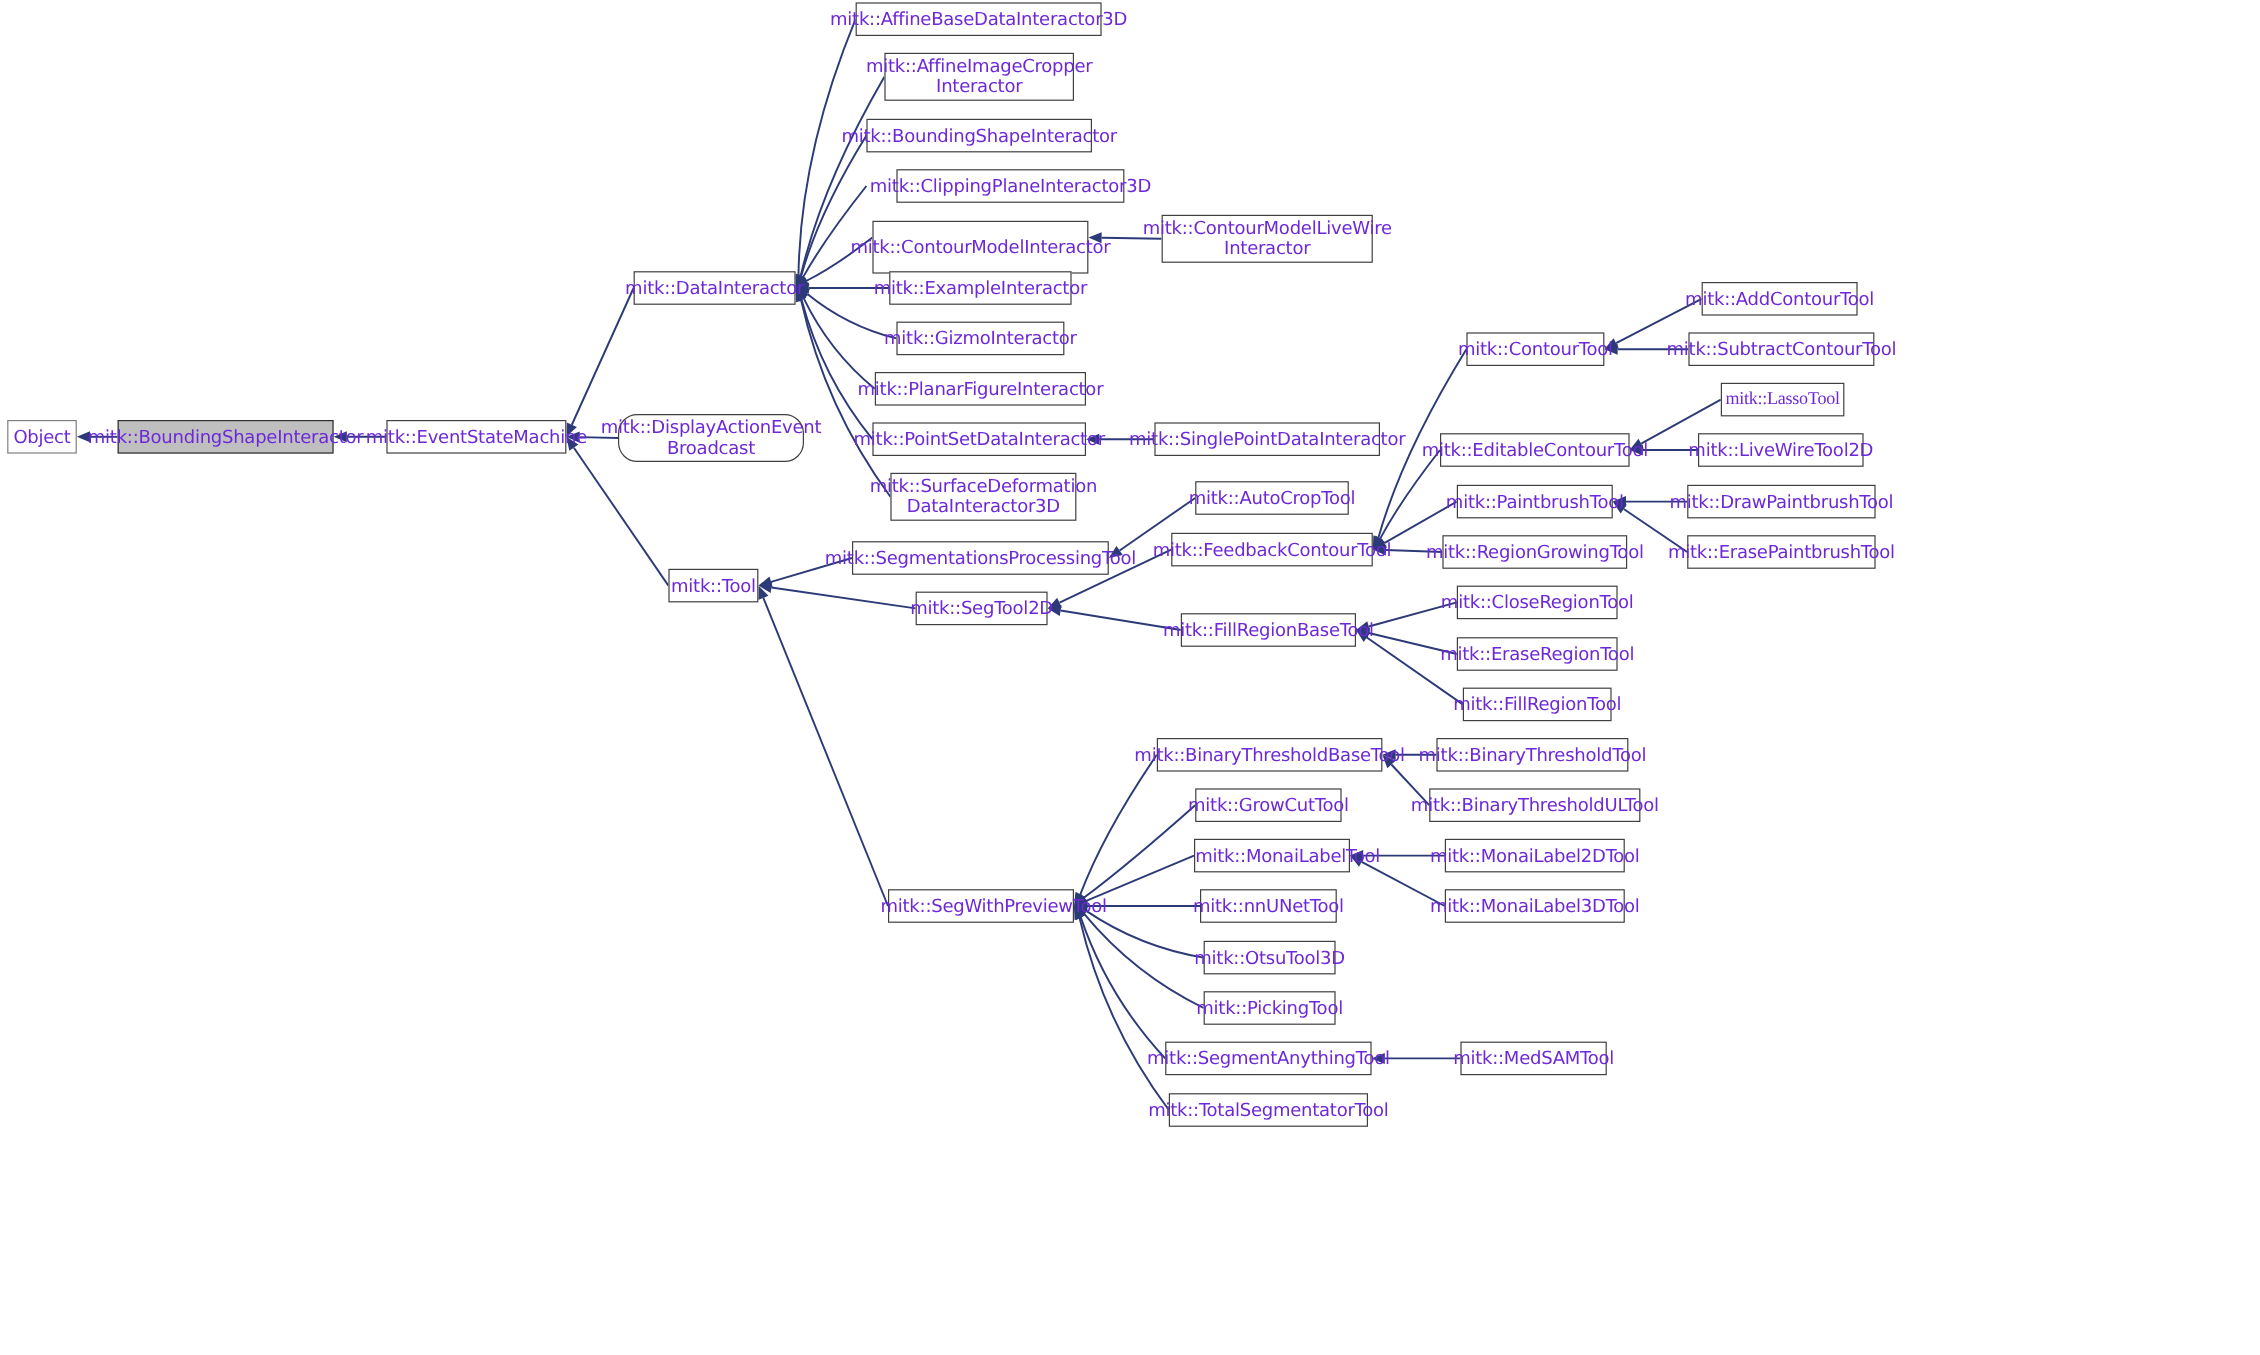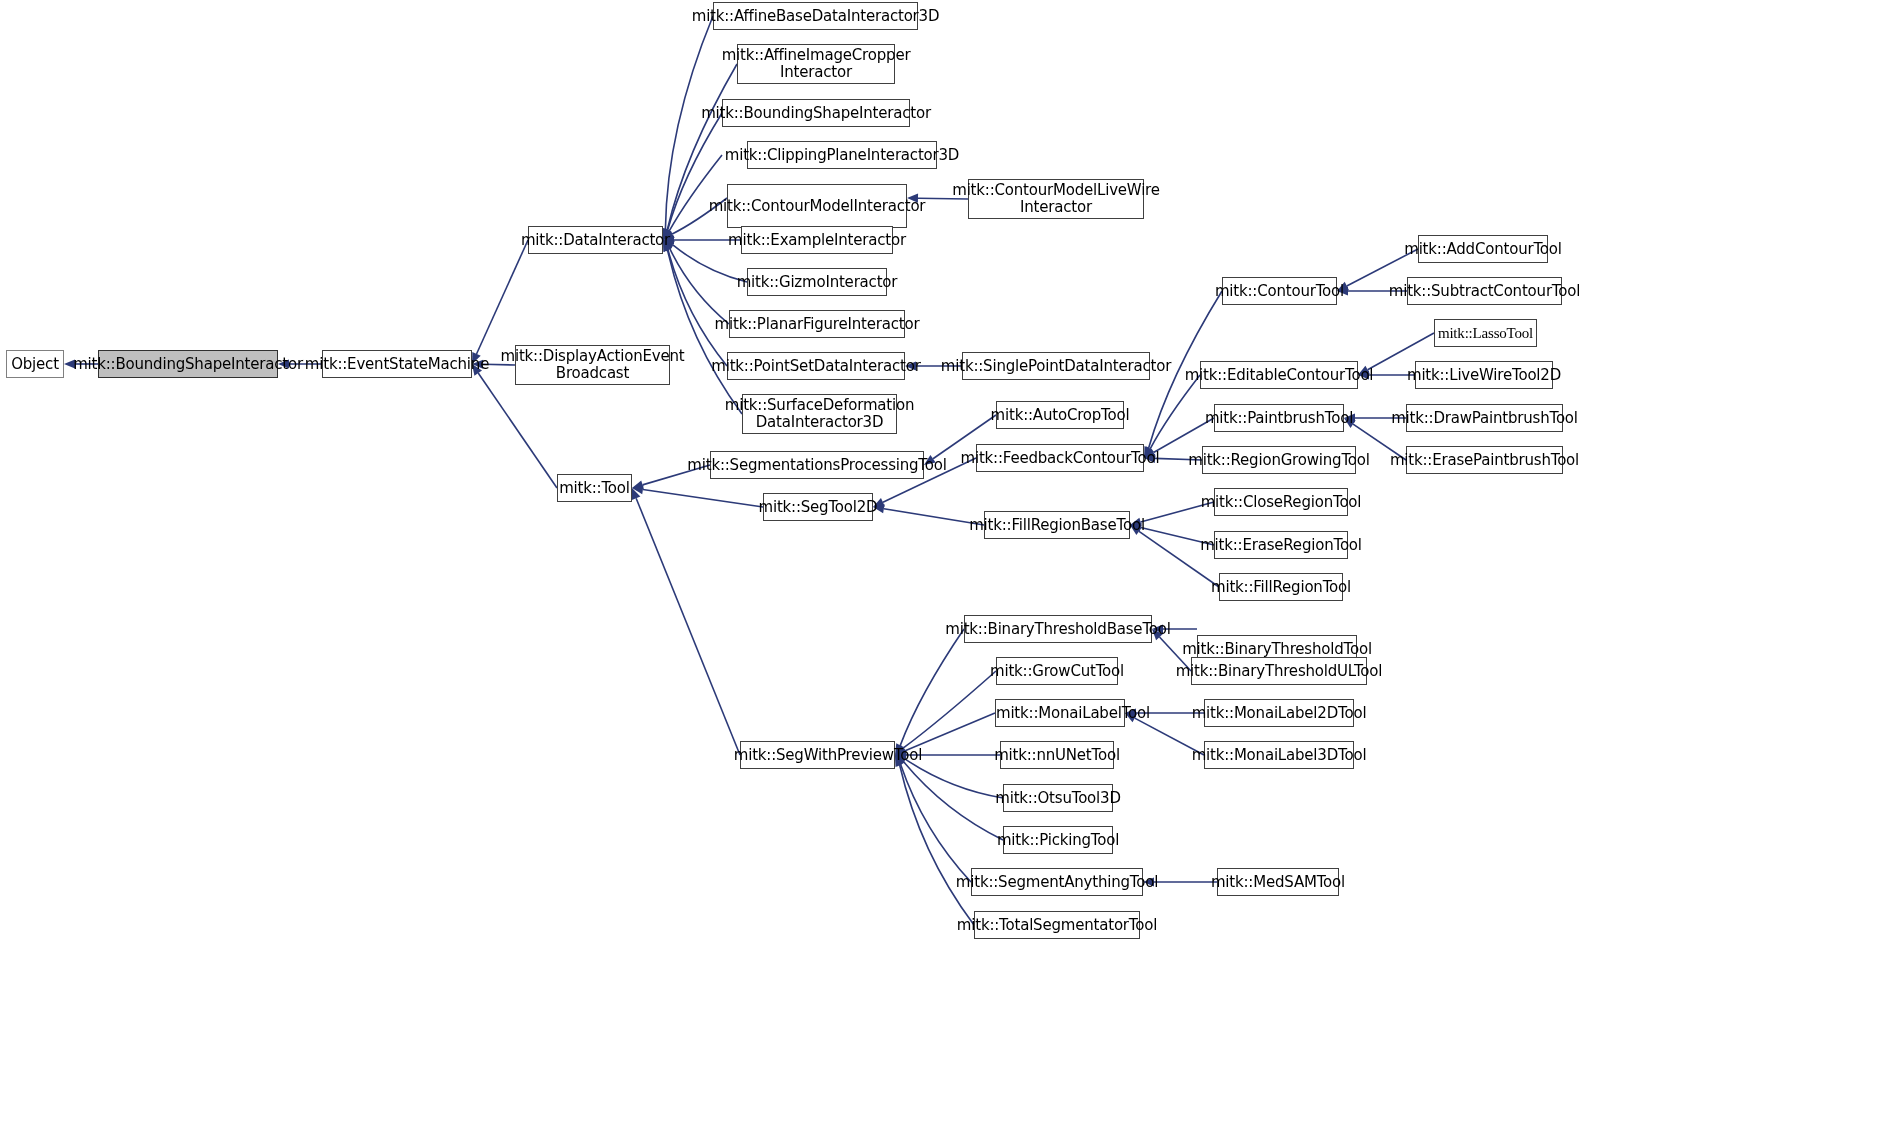--- a/index.html
+++ b/index.html
@@ -1,20 +1,20 @@
 <!DOCTYPE html>
 <html><head>
 <meta charset="utf-8">
 <style>
   html,body{margin:0;padding:0;background:#ffffff;}
   #stage{position:relative;width:1883px;height:1129px;background:#ffffff;
          font-family:"DejaVu Sans","Liberation Sans",sans-serif;overflow:hidden;}
   svg#edges{position:absolute;left:0;top:0;width:1883px;height:1129px;}
   .node{position:absolute;box-sizing:border-box;border:1px solid #404040;
-        background:#ffffff;color:#000000;display:flex;align-items:center;
+        background:#ffffff;color:#6d28d9;display:flex;align-items:center;
         justify-content:center;text-align:center;font-size:15px;line-height:17px;
         letter-spacing:-0.2px;white-space:pre-line;padding:0 3px;}
   .node.root{background:#bfbfbf;border-color:#303030;}
   .node.plain{border-color:#808080;}
 </style>
 </head>
 <body>
 
 <div id="stage">
   <svg id="edges" viewBox="0 0 1883 1129" xmlns="http://www.w3.org/2000/svg">
@@ -212,21 +212,21 @@
       </g>
       <g>
         <path d="M 1217 882 L 1154 882" fill="none" stroke="#2c3a78" stroke-width="1.6"></path>
         <polygon points="1143,882 1154,877.4 1154,886.6" fill="#2c3a78"></polygon>
       </g>
     </svg>
   <div id="nodes">
       <div class="node plain" style="left: 6px; top: 350px; width: 58px; height: 28px;">Object</div>
       <div class="node root" style="left: 98px; top: 350px; width: 180px; height: 28px;">mitk::BoundingShapeInteractor</div>
       <div class="node" style="left: 322px; top: 350px; width: 150px; height: 28px;">mitk::EventStateMachine</div>
-      <div class="node" style="left: 515px; top: 345px; width: 155px; height: 40px;">mitk::DisplayActionEvent
+      <div class="node" style="left: 515px; top: 345px; width: 155px; height: 40px; border-radius: 16px;">mitk::DisplayActionEvent
 Broadcast</div>
       <div class="node" style="left: 528px; top: 226px; width: 135px; height: 28px;">mitk::DataInteractor</div>
       <div class="node" style="left: 713px; top: 2px; width: 205px; height: 28px;">mitk::AffineBaseDataInteractor3D</div>
       <div class="node" style="left: 737px; top: 44px; width: 158px; height: 40px;">mitk::AffineImageCropper
 Interactor</div>
       <div class="node" style="left: 722px; top: 99px; width: 188px; height: 28px;">mitk::BoundingShapeInteractor</div>
       <div class="node" style="left: 722px; top: 141px; width: 190px; height: 28px; margin-left: 25px;">mitk::ClippingPlaneInteractor3D</div>
       <div class="node" style="left: 727px; top: 184px; width: 180px; height: 44px;">mitk::ContourModelInteractor</div>
       <div class="node" style="left: 968px; top: 179px; width: 176px; height: 40px;">mitk::ContourModelLiveWire
 Interactor</div>
@@ -251,21 +251,21 @@
       <div class="node" style="left: 1415px; top: 361px; width: 138px; height: 28px;">mitk::LiveWireTool2D</div>
       <div class="node" style="left: 1214px; top: 404px; width: 130px; height: 28px;">mitk::PaintbrushTool</div>
       <div class="node" style="left: 1406px; top: 404px; width: 157px; height: 28px;">mitk::DrawPaintbrushTool</div>
       <div class="node" style="left: 1406px; top: 446px; width: 157px; height: 28px;">mitk::ErasePaintbrushTool</div>
       <div class="node" style="left: 1202px; top: 446px; width: 154px; height: 28px;">mitk::RegionGrowingTool</div>
       <div class="node" style="left: 1214px; top: 488px; width: 134px; height: 28px;">mitk::CloseRegionTool</div>
       <div class="node" style="left: 1214px; top: 531px; width: 134px; height: 28px;">mitk::EraseRegionTool</div>
       <div class="node" style="left: 1219px; top: 573px; width: 124px; height: 28px;">mitk::FillRegionTool</div>
       <div class="node" style="left: 740px; top: 741px; width: 155px; height: 28px; padding-left: 24px;">mitk::SegWithPreviewTool</div>
       <div class="node" style="left: 964px; top: 615px; width: 188px; height: 28px;">mitk::BinaryThresholdBaseTool</div>
-      <div class="node" style="left: 1197px; top: 615px; width: 160px; height: 28px; margin-top: 20px;">mitk::BinaryThresholdTool</div>
+      <div class="node" style="left: 1197px; top: 615px; width: 160px; height: 28px;">mitk::BinaryThresholdTool</div>
       <div class="node" style="left: 1191px; top: 657px; width: 176px; height: 28px;">mitk::BinaryThresholdULTool</div>
       <div class="node" style="left: 996px; top: 657px; width: 122px; height: 28px;">mitk::GrowCutTool</div>
       <div class="node" style="left: 995px; top: 699px; width: 130px; height: 28px; padding-left: 29px;">mitk::MonaiLabelTool</div>
       <div class="node" style="left: 1204px; top: 699px; width: 150px; height: 28px;">mitk::MonaiLabel2DTool</div>
       <div class="node" style="left: 1204px; top: 741px; width: 150px; height: 28px;">mitk::MonaiLabel3DTool</div>
       <div class="node" style="left: 1000px; top: 741px; width: 114px; height: 28px;">mitk::nnUNetTool</div>
       <div class="node" style="left: 1003px; top: 784px; width: 110px; height: 28px;">mitk::OtsuTool3D</div>
       <div class="node" style="left: 1003px; top: 826px; width: 110px; height: 28px;">mitk::PickingTool</div>
       <div class="node" style="left: 971px; top: 868px; width: 172px; height: 28px;">mitk::SegmentAnythingTool</div>
       <div class="node" style="left: 1217px; top: 868px; width: 122px; height: 28px;">mitk::MedSAMTool</div>

